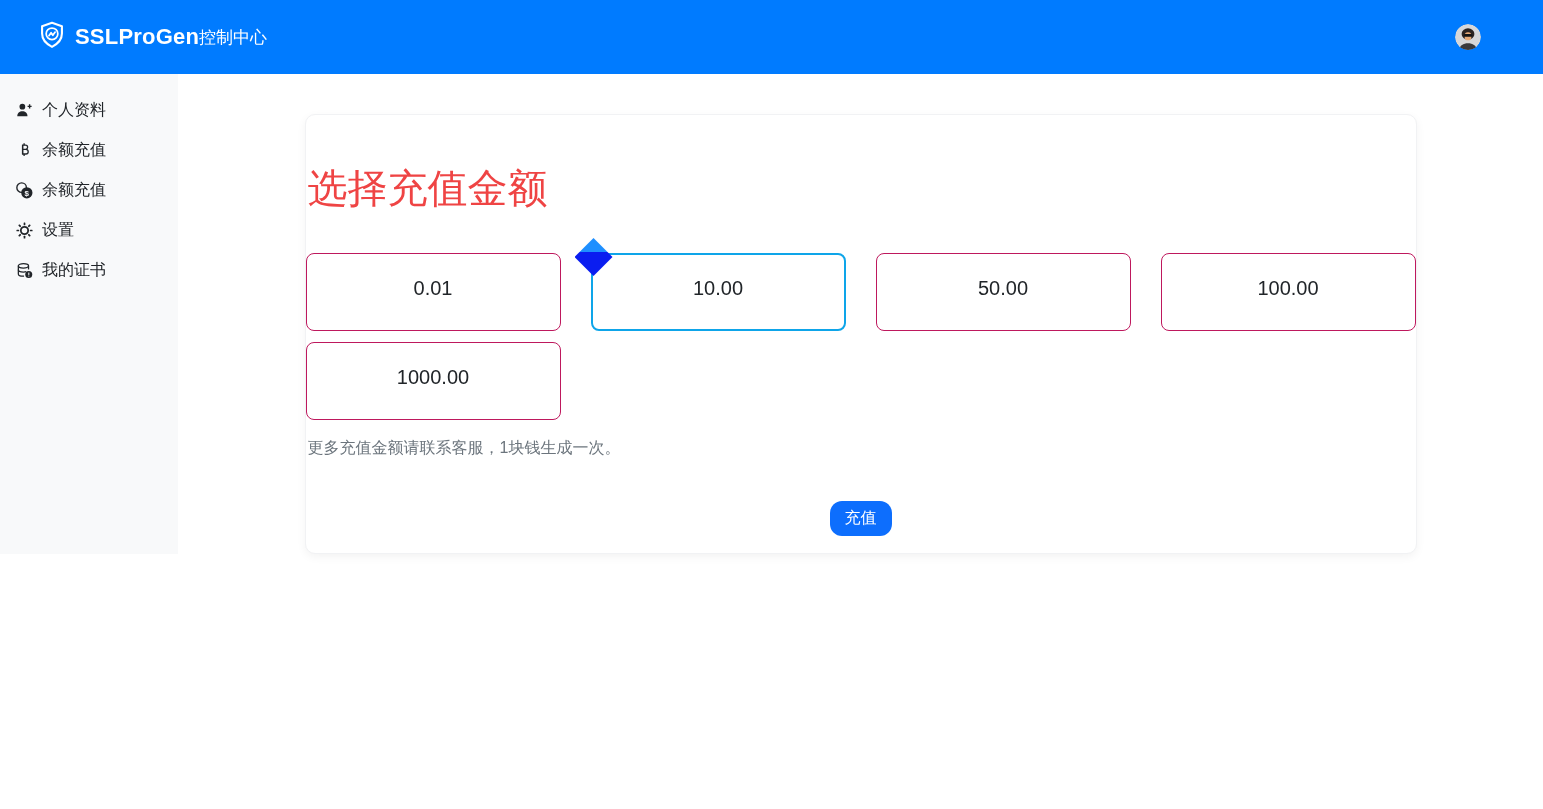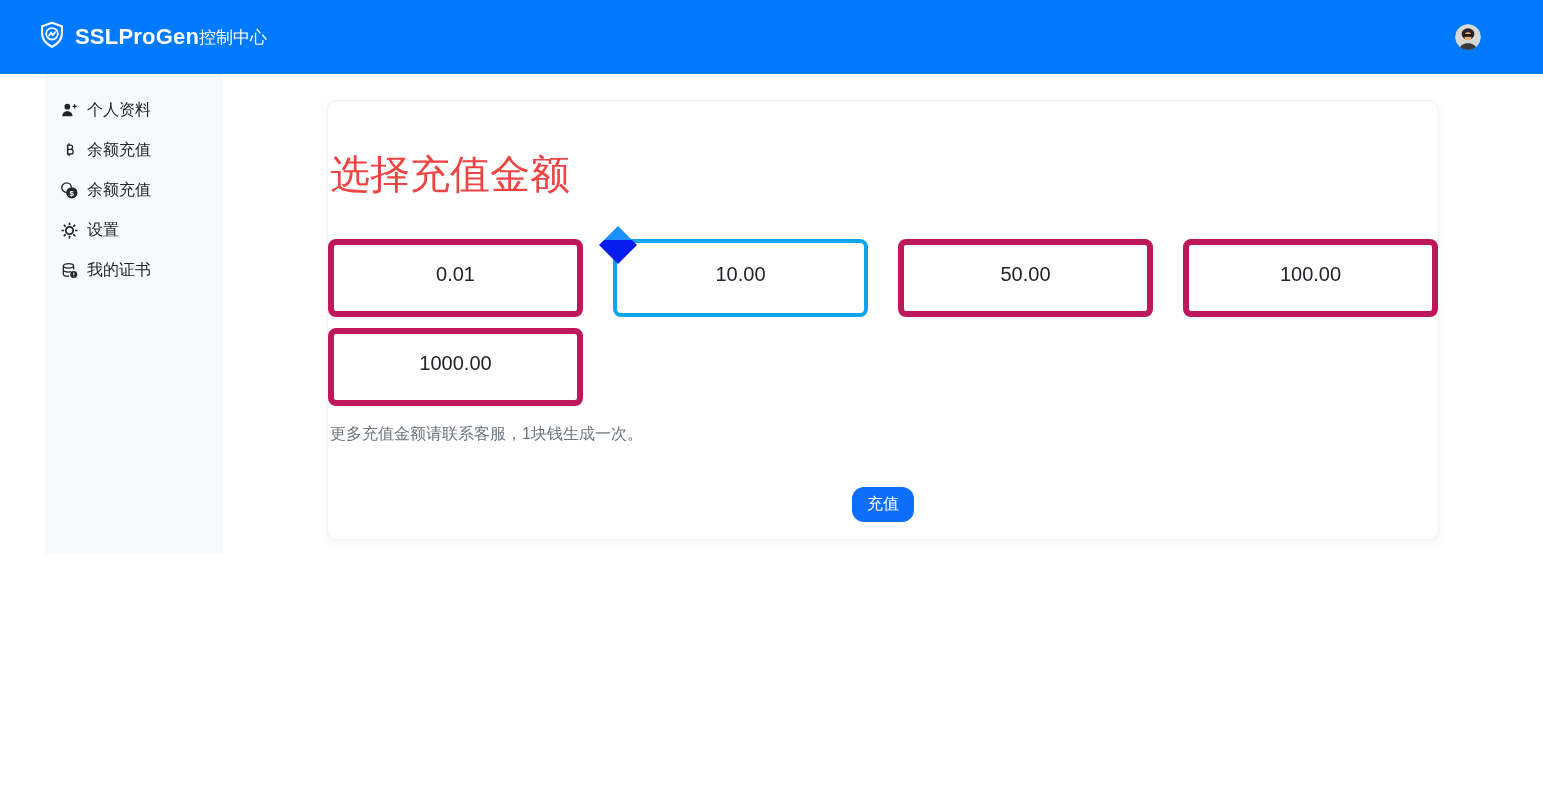--- a/index.html
+++ b/index.html
@@ -26,21 +26,21 @@
     color: #ffffff; font-size: 17px; 
     text-decoration: none; cursor: pointer;
   }
   .nav-spacer { flex: 1; }
   .avatar {
     width: 26px; height: 26px; border-radius: 50%;
     margin-right: 38px; cursor: pointer; display: block;
   }
 
   
-  .layout { display: flex; align-items: flex-start; margin-left: 45px; }
+  .layout { display: flex; align-items: flex-end; }
   .sidebar {
     width: 178px; min-width: 178px; height: 480px;
     background: #f8f9fa;
     padding-top: 16px;
   }
   .side-item {
     display: flex; align-items: center; gap: 9px;
     padding: 8px 16px; height: 40px;
     font-size: 16px; color: #212529; cursor: pointer;
   }
@@ -65,29 +65,29 @@
 
   .amount-grid {
     display: grid;
     grid-template-columns: repeat(4, 1fr);
     column-gap: 30px;
     row-gap: 11px;
   }
   .amount-card {
     height: 78px;
     background: #fff;
-    border: 6px solid #be185d;
+    border: 1px solid #be185d;
     border-radius: 8px;
     display: flex; align-items: center; justify-content: center;
     font-size: 20px; font-weight: 500; color: #212529;
     position: relative; cursor: pointer;
   }
   .amount-card .amount-text { margin-top: -8px; }
   .amount-card[data-selected="true"] {
-    border: 4px solid #0ea5e9;
+    border: 2px solid #0ea5e9;
   }
   .amount-card[data-selected="true"]::before {
     content: "";
     position: absolute;
     left: -18px; top: -17px;
     width: 38px; height: 38px;
     background: linear-gradient(180deg, #1e8fff 0 37%, #0a1df0 37% 100%);
     clip-path: polygon(50% 0, 100% 50%, 50% 100%, 0 50%);
     z-index: 2;
   }

